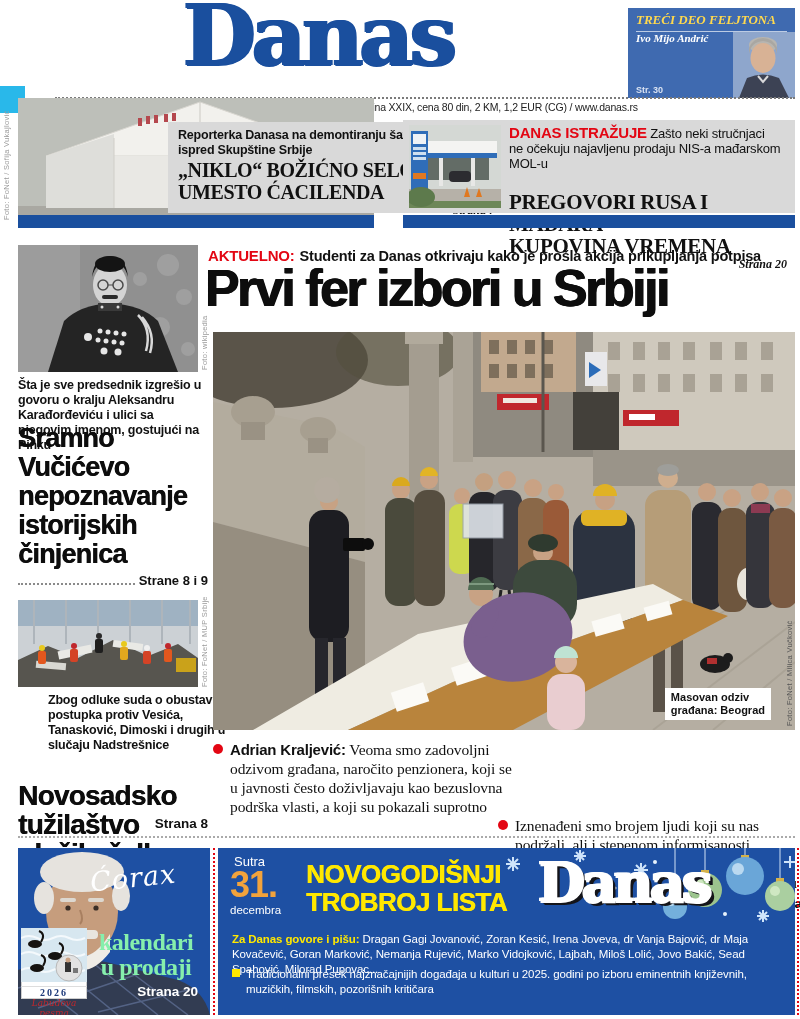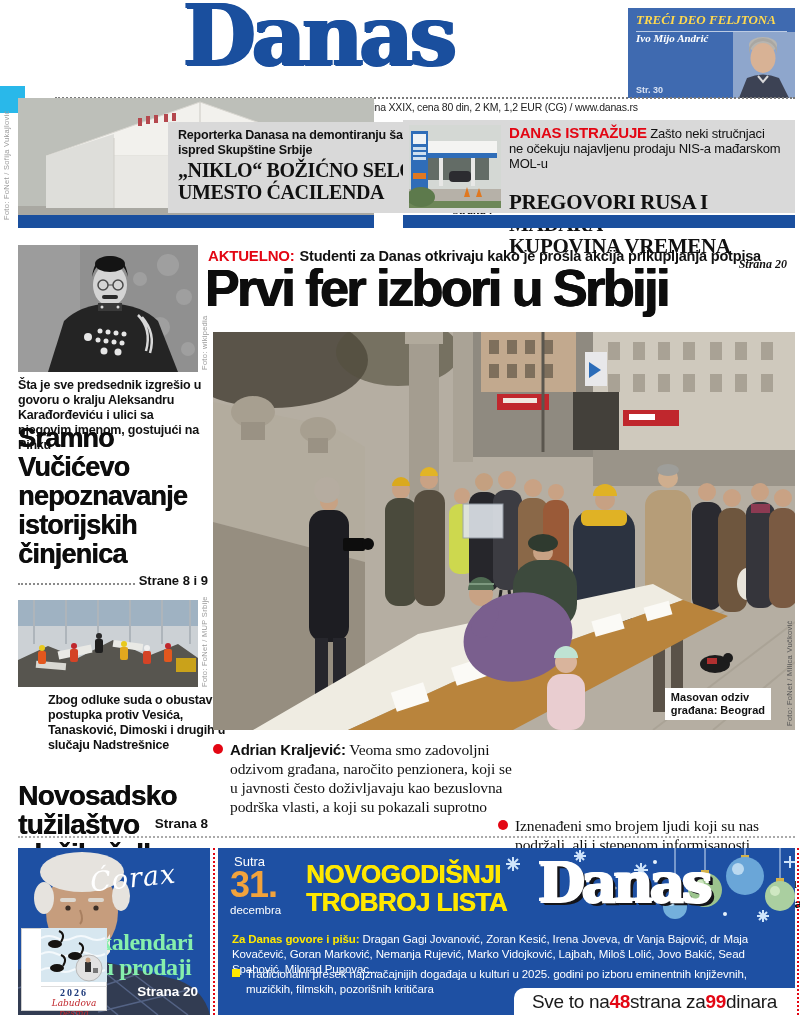--- a/index.html
+++ b/index.html
@@ -458,21 +458,21 @@
       <circle cx="50" cy="60" r="2.6" fill="#3a2e26"></circle>
         <circle cx="78" cy="60" r="2.6" fill="#3a2e26"></circle>
       <rect x="42" y="50" width="16" height="4" rx="2" fill="#ddd8d0"></rect>
         <rect x="70" y="50" width="16" height="4" rx="2" fill="#ddd8d0"></rect>
       <path d="M62 62 q4 10 0 14" stroke="#a87f60" stroke-width="2" fill="none"></path>
     </svg>
     <div class="abs corax-sig" style="left:72px;top:14px;">Ćorax</div>
     <div class="abs corax-tit pre" style="left:66px;top:82px;width:124px;">kalendari
 u prodaji</div>
     <div class="abs stranaw" style="right:12px;bottom:16px;">Strana 20</div>
-    <div class="abs calthumb" style="left:3px;top:80px;width:66px;height:83px;padding-left:20px;">
+    <div class="abs calthumb" style="left:3px;top:80px;width:66px;height:71px;">
       <svg width="66" height="54" viewBox="0 0 66 54">
         <rect width="66" height="54" fill="#d7e7f0"></rect>
         <g stroke="#f4f9fc" stroke-width="2" fill="none">
           <path d="M0 10 Q8 6 16 10 T32 10 T48 10 T64 10"></path>
           <path d="M0 26 Q8 22 16 26 T32 26 T48 26 T64 26"></path>
           <path d="M0 42 Q8 38 16 42 T32 42 T48 42 T64 42"></path>
         </g>
         <ellipse cx="14" cy="16" rx="7" ry="4" fill="#15120f"></ellipse>
           <path d="M20 14 q5 -8 -2 -11" stroke="#15120f" stroke-width="2" fill="none"></path>
         <ellipse cx="34" cy="28" rx="7" ry="4" fill="#15120f"></ellipse>
@@ -531,22 +531,15 @@
     <div class="abs banner-tit pre" style="left:88px;top:12px;">NOVOGODIŠNJI
 TROBROJ LISTA</div>
     <div class="abs banner-logo" style="left:320px;top:2px;">Danas</div>
     <div class="abs banner-authors" style="left:14px;top:84px;width:552px;">
       <span class="ylab">Za Danas govore i pišu:</span><span> Dragan Gagi Jovanović, Zoran Kesić, Irena Joveva, dr Vanja Bajović, dr Maja Kovačević, Goran Marković, Nemanja Rujević, Marko Vidojković, Lajbah, Miloš Lolić, Jovo Bakić, Sead Spahović, Milorad Pupovac...</span>
     </div>
     <div class="abs bullet" style="left:14px;top:119px;width:540px;">
       <span class="sq"></span><span>Tradicionalni presek najznačajnijih događaja u kulturi u 2025. godini po izboru eminentnih književnih, muzičkih, filmskih, pozorišnih kritičara</span>
     </div>
 
-    <div class="abs pricebox" style="left:296px;top:140px;width:281px;height:27px;">
-      <span>Sve to na </span>
-        <b>48</b>
-        <span> strana za </span>
-        <b>99</b>
-        <span> dinara</span>
-    </div>
   </div>
 
 </div>
 
 </body></html>

